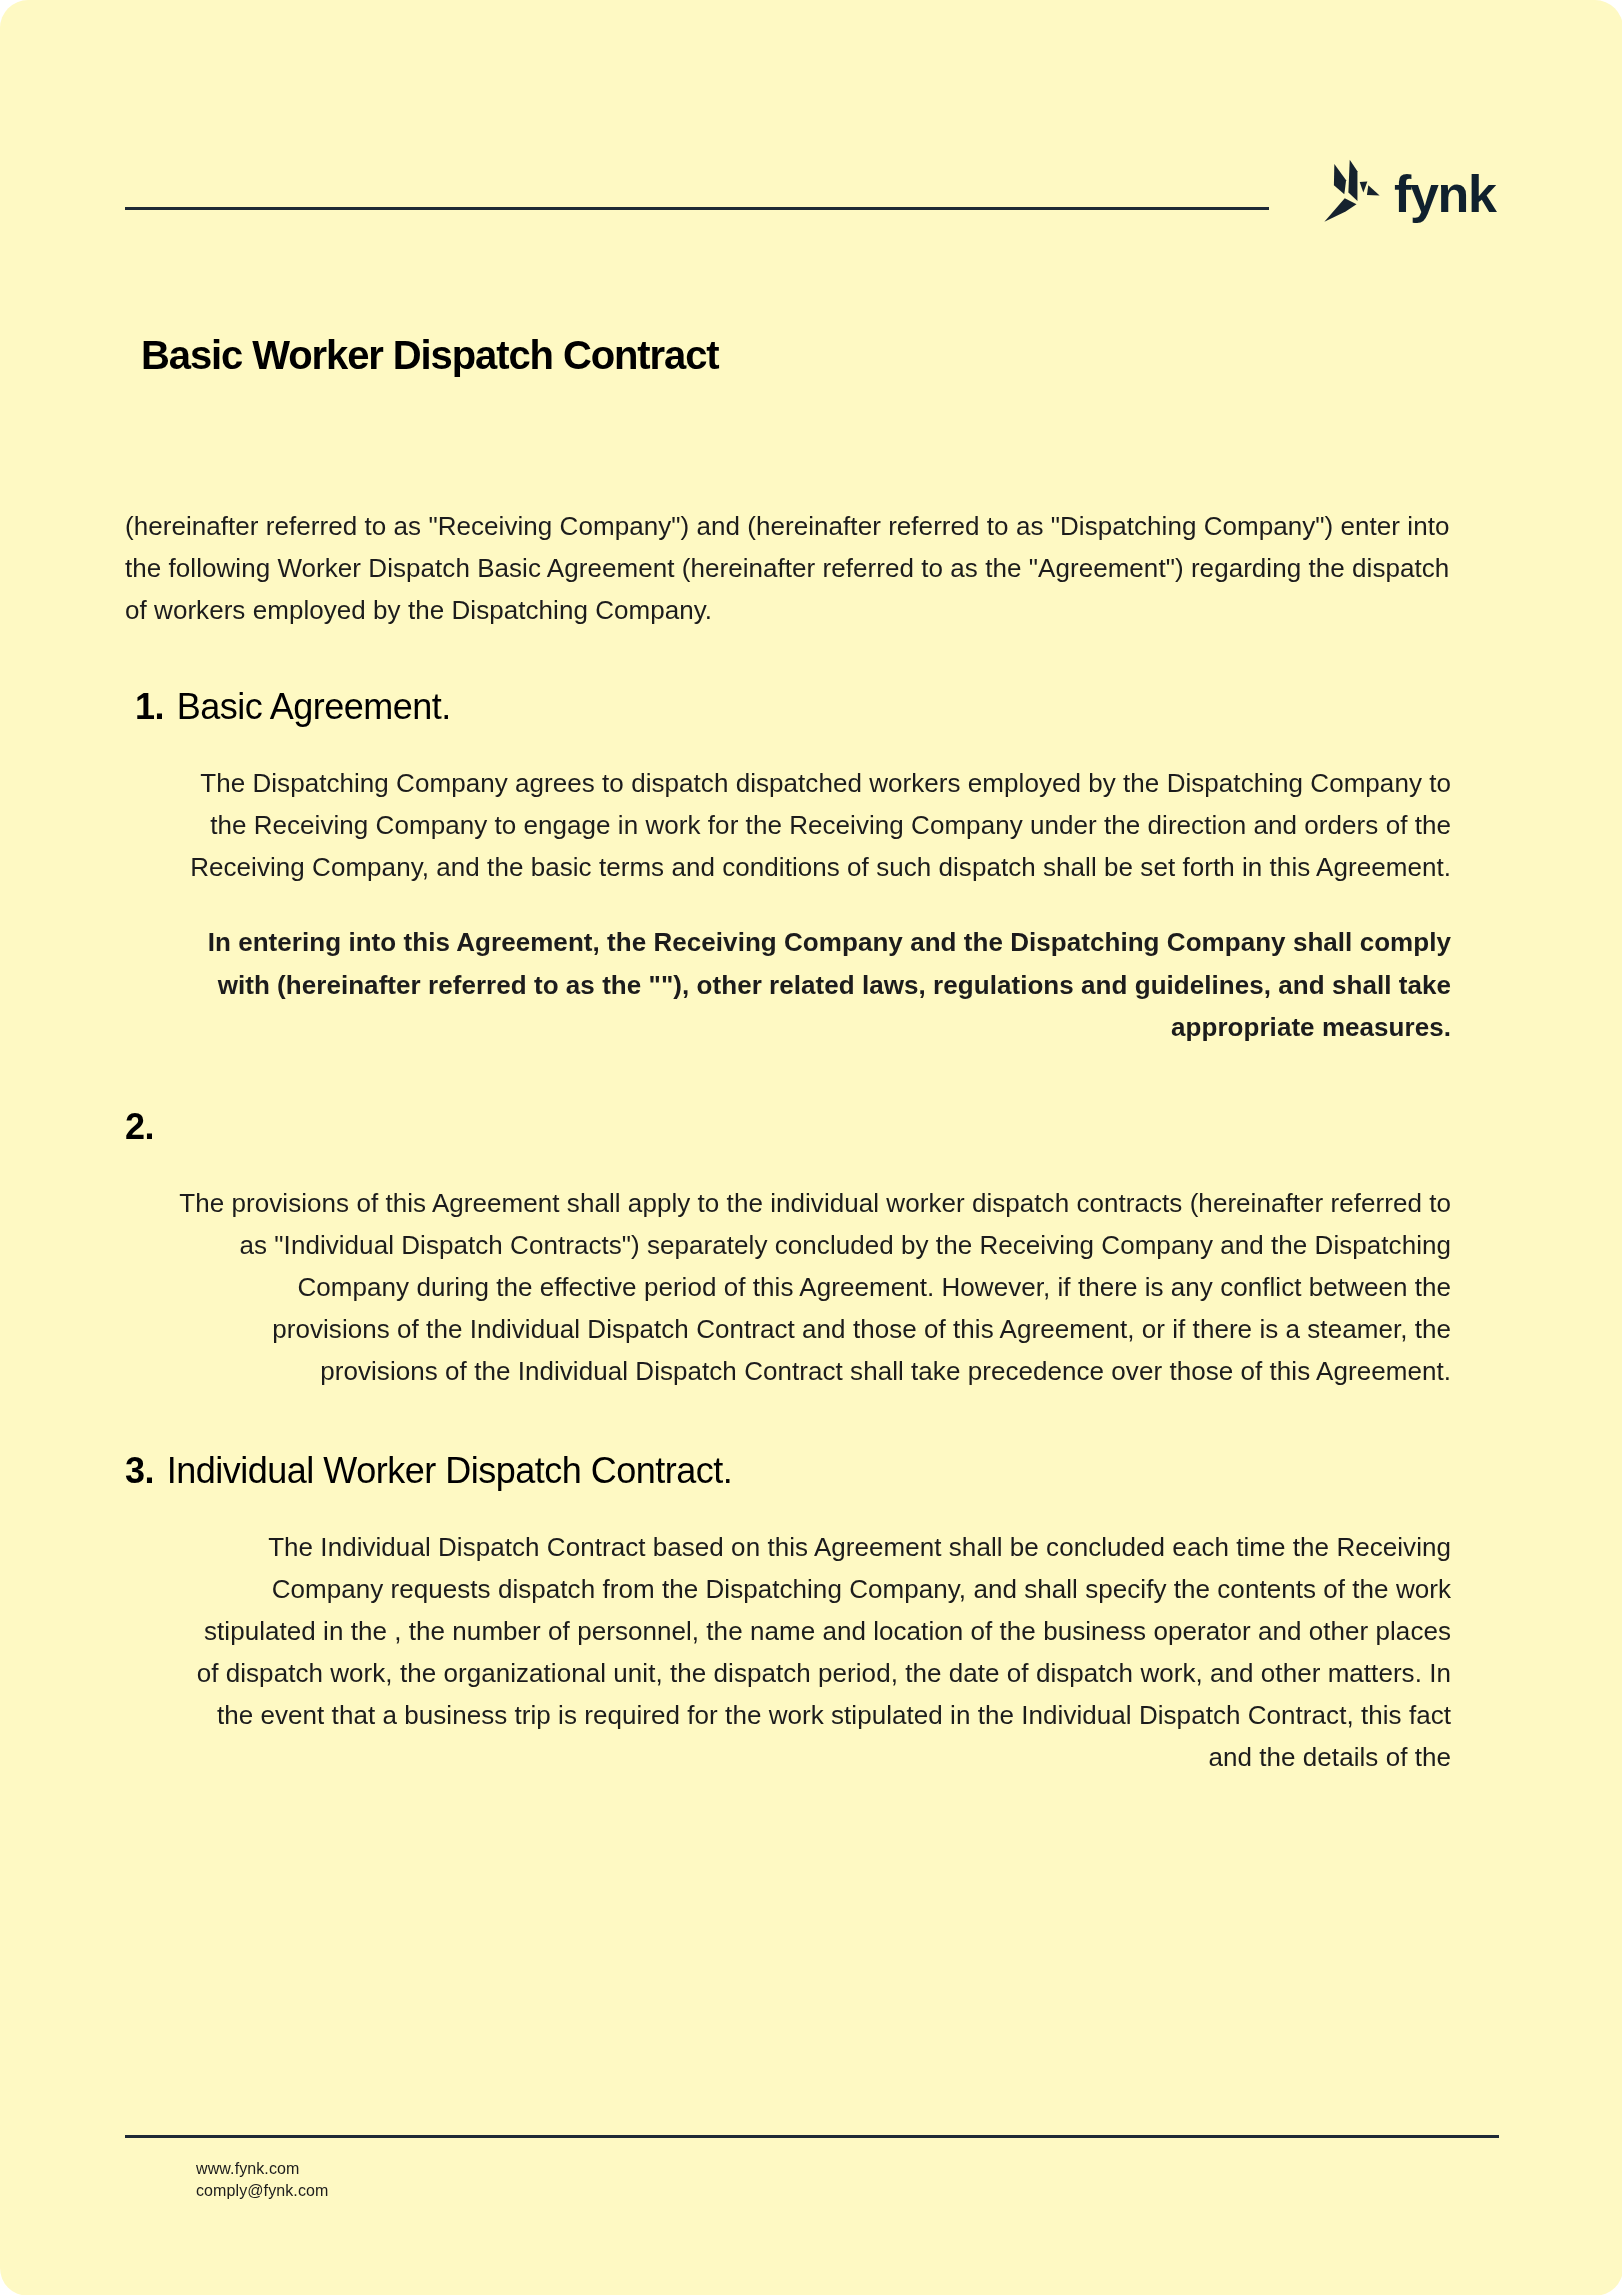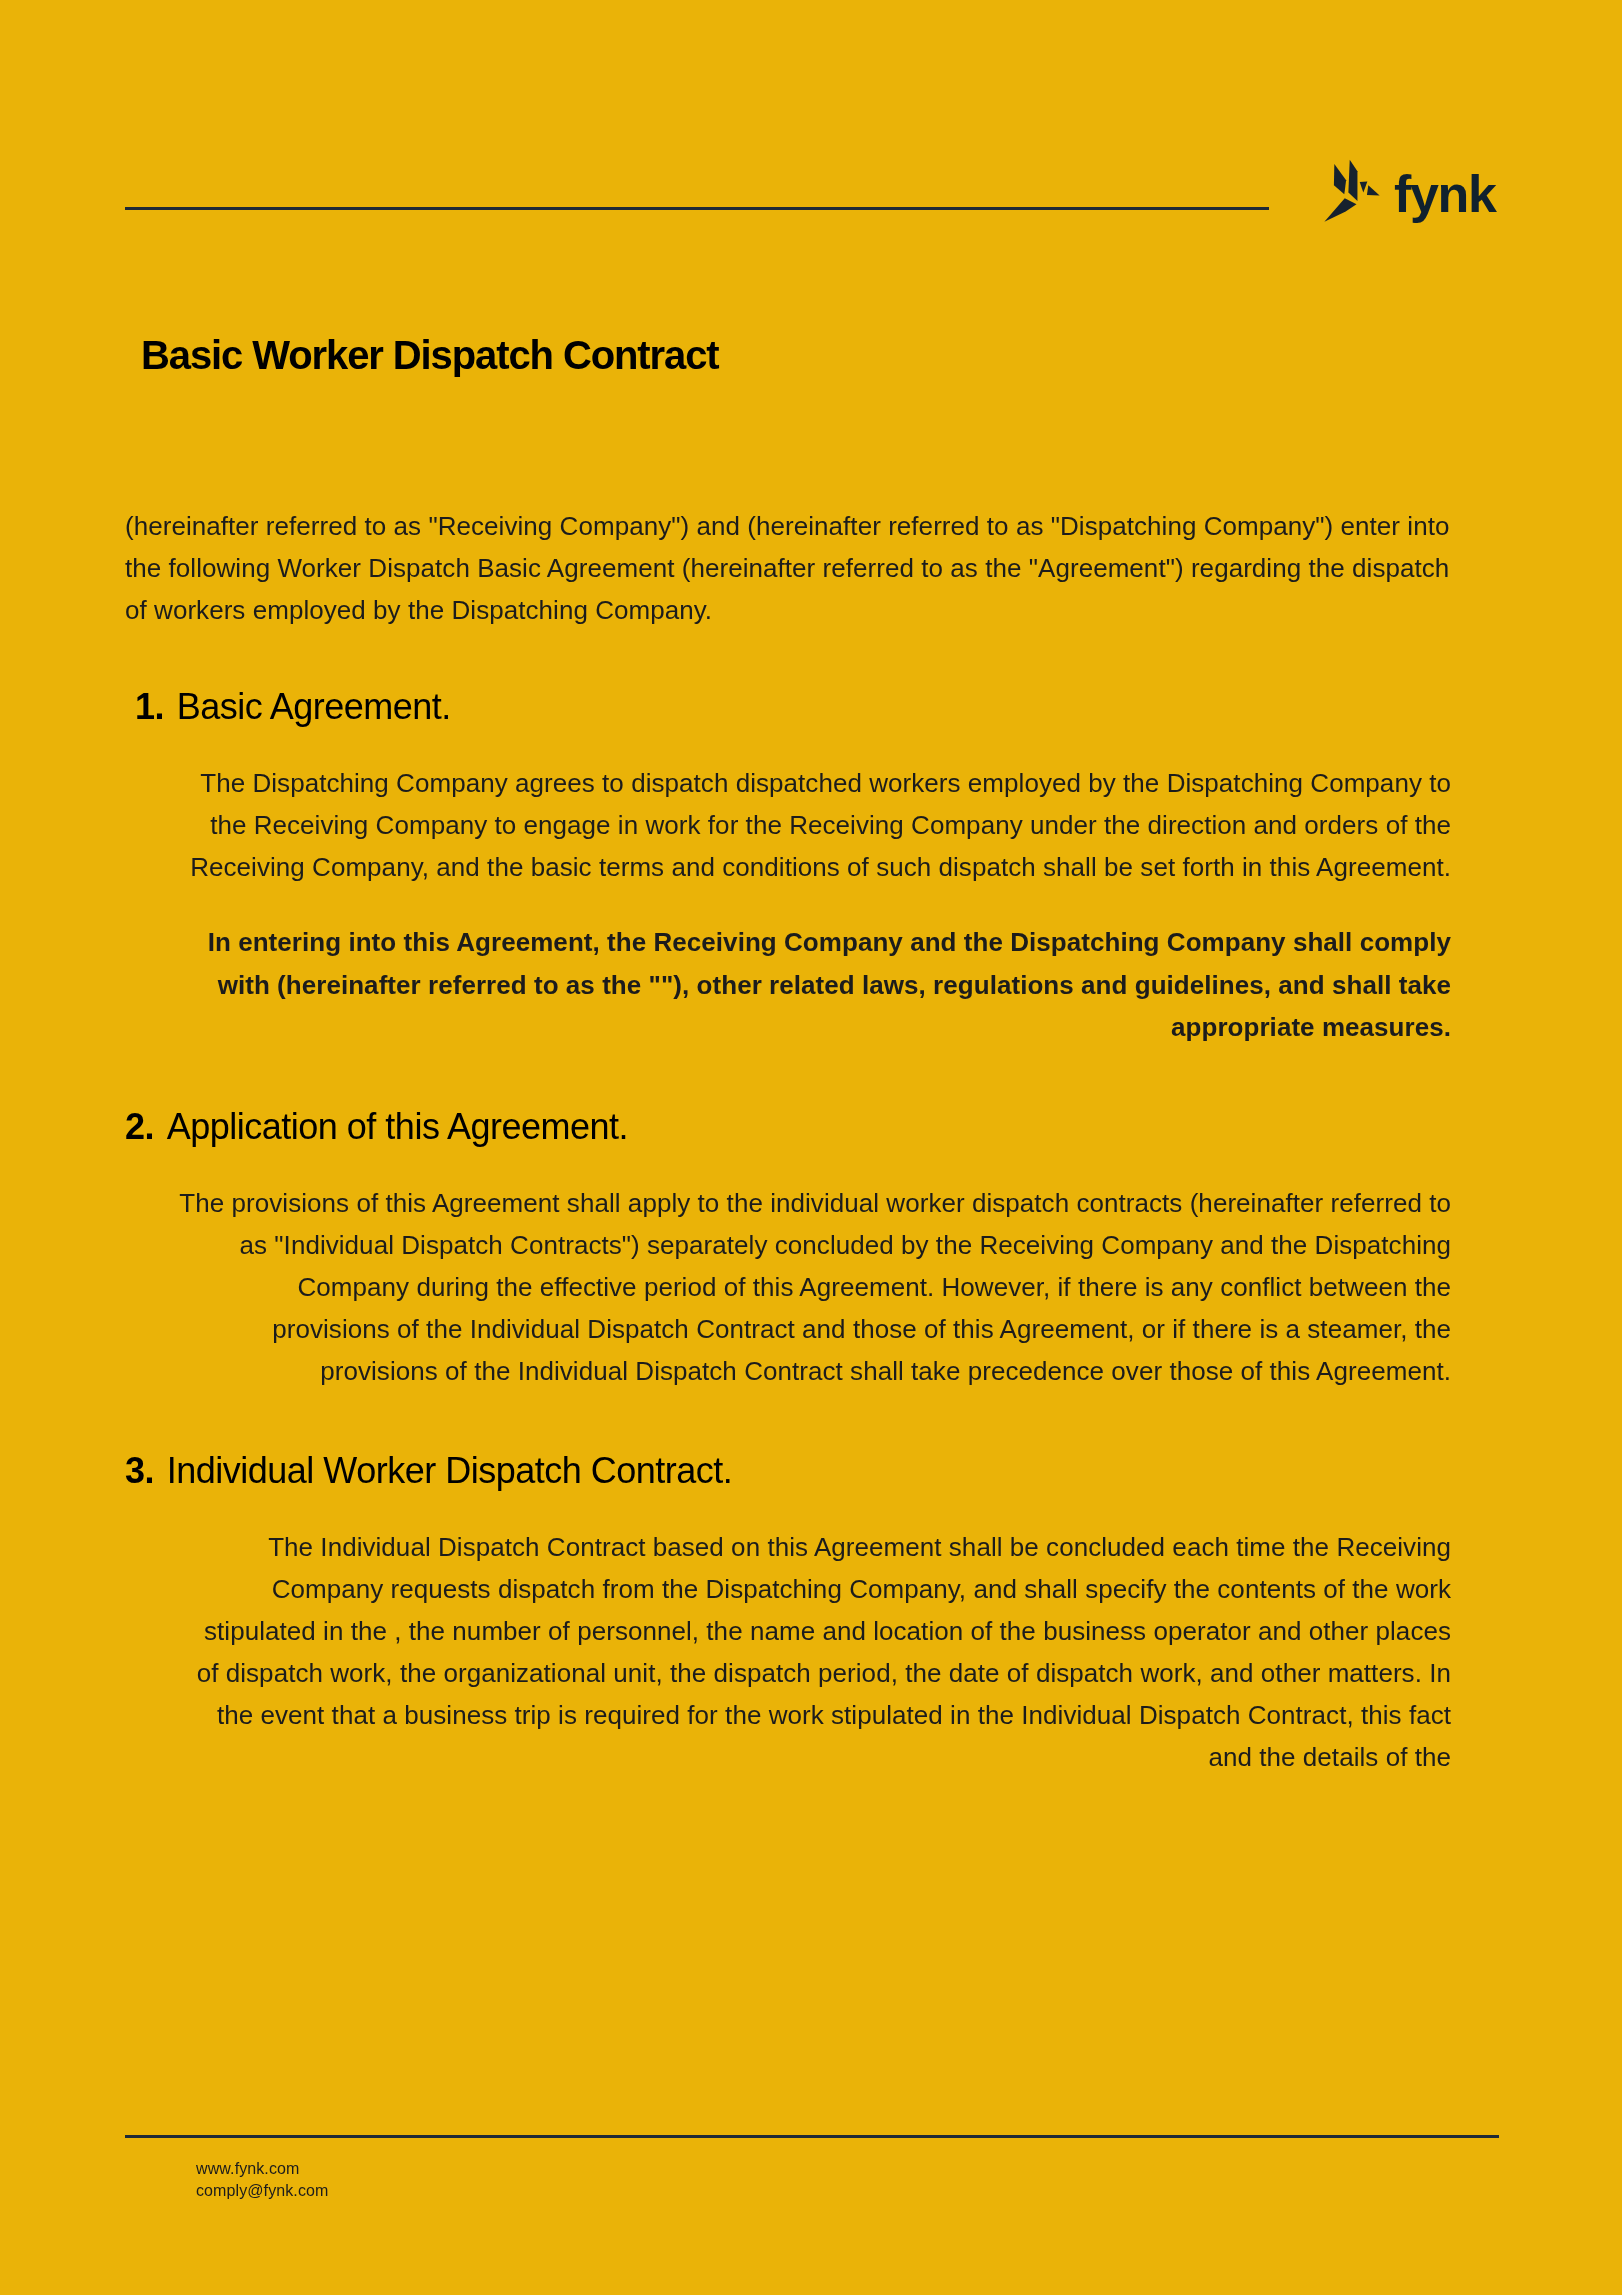--- a/index.html
+++ b/index.html
@@ -8,23 +8,24 @@
     background: #ffffff;
   }
   body {
     font-family: "Liberation Sans", sans-serif;
     -webkit-font-smoothing: antialiased;
   }
   .page {
     position: relative;
     width: 1623px;
     height: 2296px;
-    background: #eab308;
+    background: #fef9c3;
     box-sizing: border-box;
     overflow: hidden;
+    border-radius: 28px;
   }
 
   
   .page-header {
     position: absolute;
     top: 141px;
     left: 125px;
     width: 1374px;
     height: 100px;
     display: flex;
@@ -194,21 +195,20 @@
       </h2>
       <div class="clause-body">
         <p>The Dispatching Company agrees to dispatch dispatched workers employed by the Dispatching Company to the Receiving Company to engage in work for the Receiving Company under the direction and orders of the Receiving Company, and the basic terms and conditions of such dispatch shall be set forth in this Agreement.</p>
         <p>In entering into this Agreement, the Receiving Company and the Dispatching Company shall comply with (hereinafter referred to as the ""), other related laws, regulations and guidelines, and shall take appropriate measures.</p>
       </div>
     </section>
 
     <section class="clause later">
       <h2 class="clause-heading">
         <span class="num">2.</span>
-        <span class="txt">Application of this Agreement.</span>
       </h2>
       <div class="clause-body">
         <p>The provisions of this Agreement shall apply to the individual worker dispatch contracts (hereinafter referred to as "Individual Dispatch Contracts") separately concluded by the Receiving Company and the Dispatching Company during the effective period of this Agreement. However, if there is any conflict between the provisions of the Individual Dispatch Contract and those of this Agreement, or if there is a steamer, the provisions of the Individual Dispatch Contract shall take precedence over those of this Agreement.</p>
       </div>
     </section>
 
     <section class="clause later">
       <h2 class="clause-heading">
         <span class="num">3.</span>
         <span class="txt">Individual Worker Dispatch Contract.</span>

